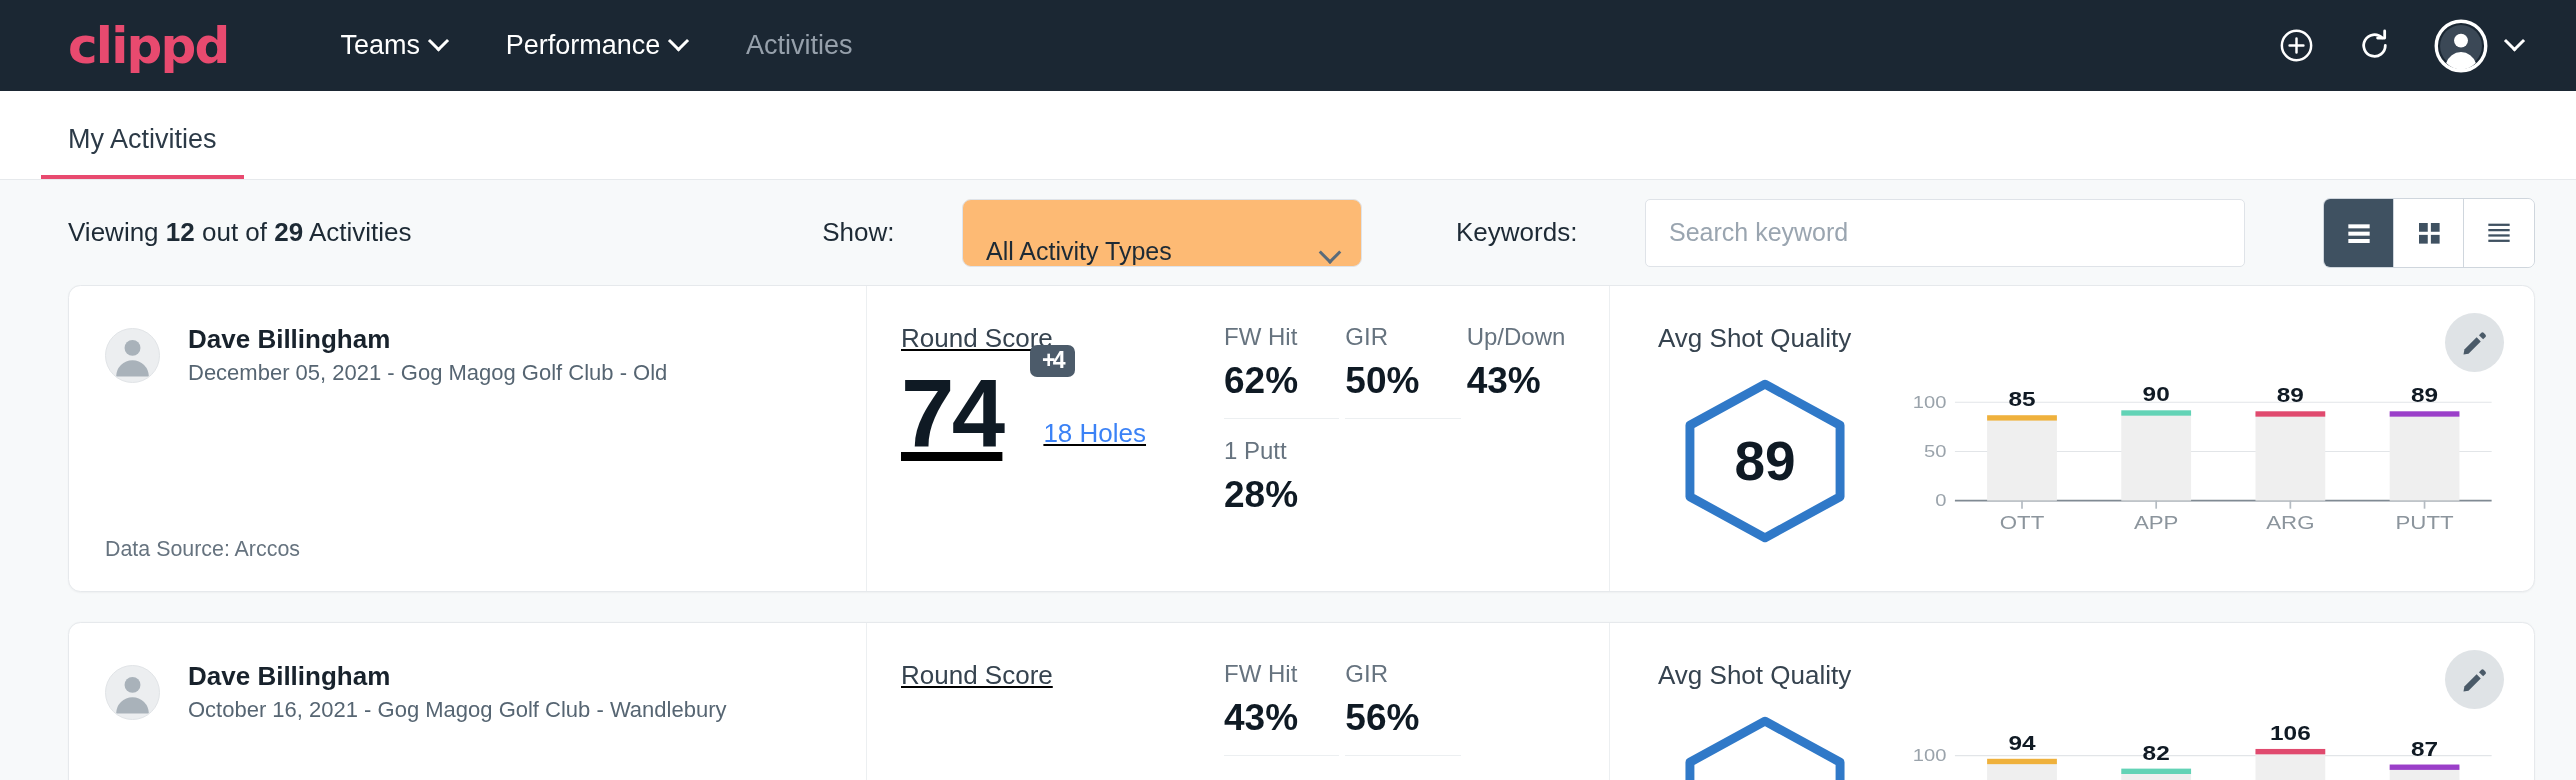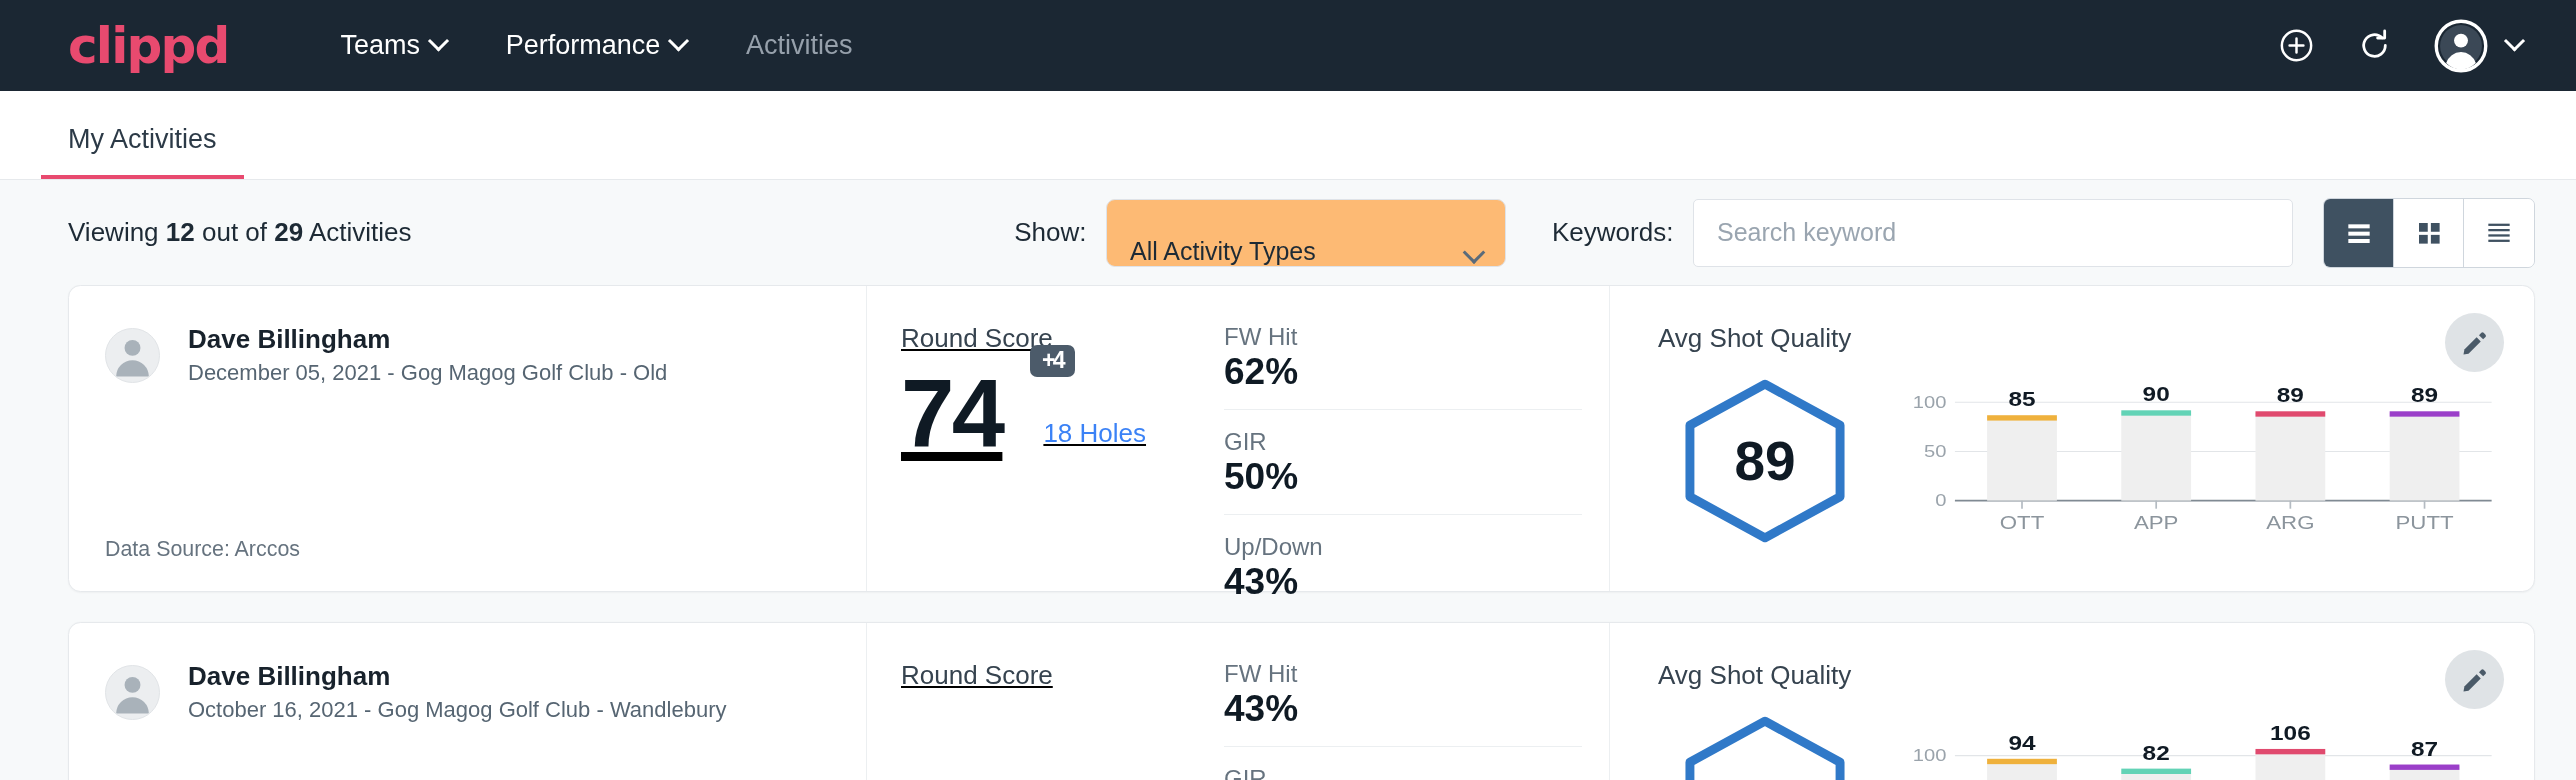--- a/index.html
+++ b/index.html
@@ -82,20 +82,21 @@
     display: flex;
     align-items: center;
     padding: 0 41px 0 68px;
   }
   .viewing { font-size: 26px; color: #1d2a35; white-space: nowrap; }
   .viewing b { font-weight: 700; }
   .toolbar-right {
     margin-left: auto;
     display: flex;
     align-items: center;
+    gap: 48px;
   }
   .field-label {
     font-size: 26px;
     color: #1d2a35;
     margin-right: 19.6px;
     white-space: nowrap;
   }
   .select {
     width: 400px; height: 68px;
     background: #fdba74;
@@ -204,28 +205,28 @@
     font-size: 23px; font-weight: 700;
     border-radius: 7.1px;
     padding: 5.4px 12.5px;
   }
   .holes { font-size: 26px; color: #3b82f6; margin-left: 41px; padding-bottom: 9px; }
 
   .col-stats {
     width: 386px;
     padding: 37px 27px 28.6px 0;
     display: grid;
-    grid-template-columns: 1fr;
+    grid-template-columns: 1fr 1fr 1fr;
     grid-auto-rows: min-content;
     column-gap: 6px;
     border-right: 1.8px solid #eceff1;
     align-content: start;
   }
   .stat-l { font-size: 24px; color: #66737f; }
-  .stat-v { font-size: 37px; font-weight: 700; color: #0f1a24; }
+  .stat-v { font-size: 37px; font-weight: 700; color: #0f1a24; margin-top: 9px; }
   .stat-cell { padding-bottom: 16px; }
   .stat-cell.bord { border-bottom: 1.8px solid #eceff1; margin-bottom: 18px; }
 
   .col-quality {
     flex: 1;
     padding: 37px 36px 28.6px 48px;
     display: flex; flex-direction: column;
   }
   .quality-body { display: flex; align-items: center; margin-top: 5.4px; flex: 1; }
   .hex-wrap { width: 214px; display: flex; align-items: center; justify-content: center; }

